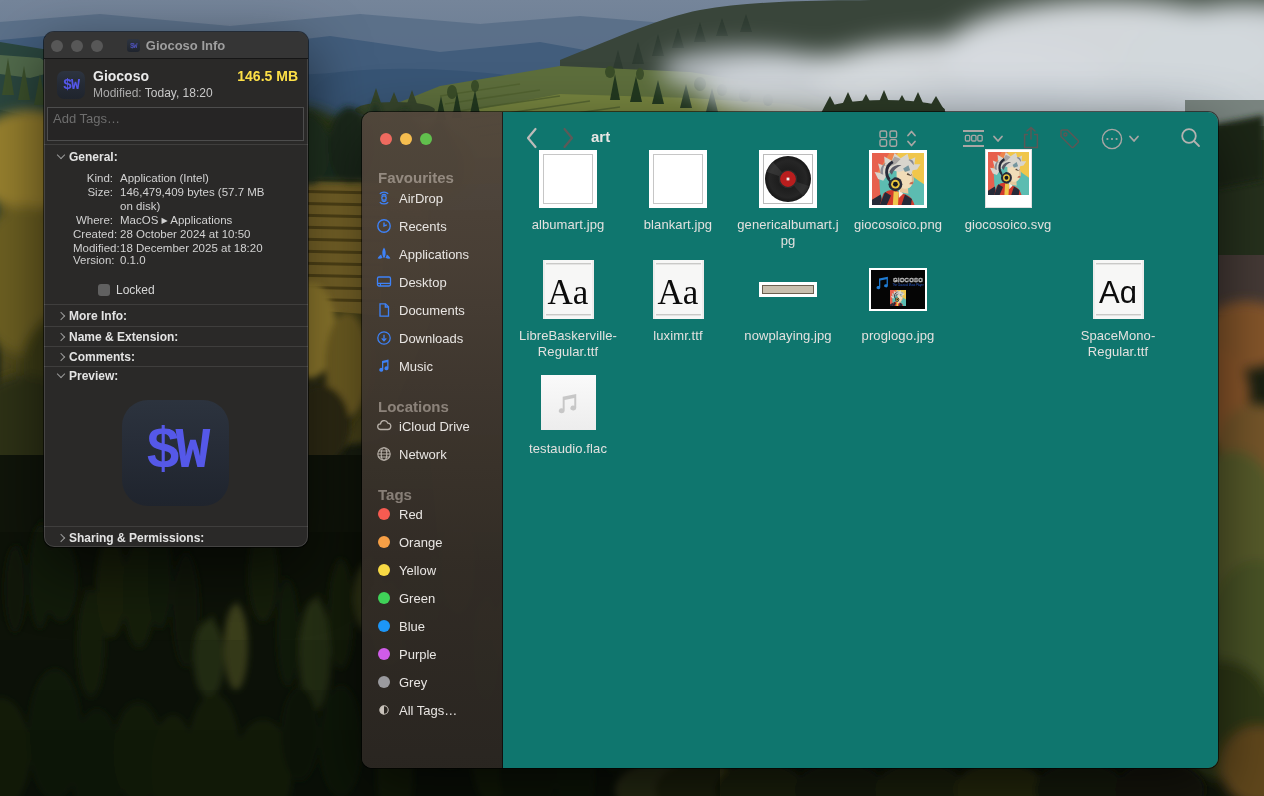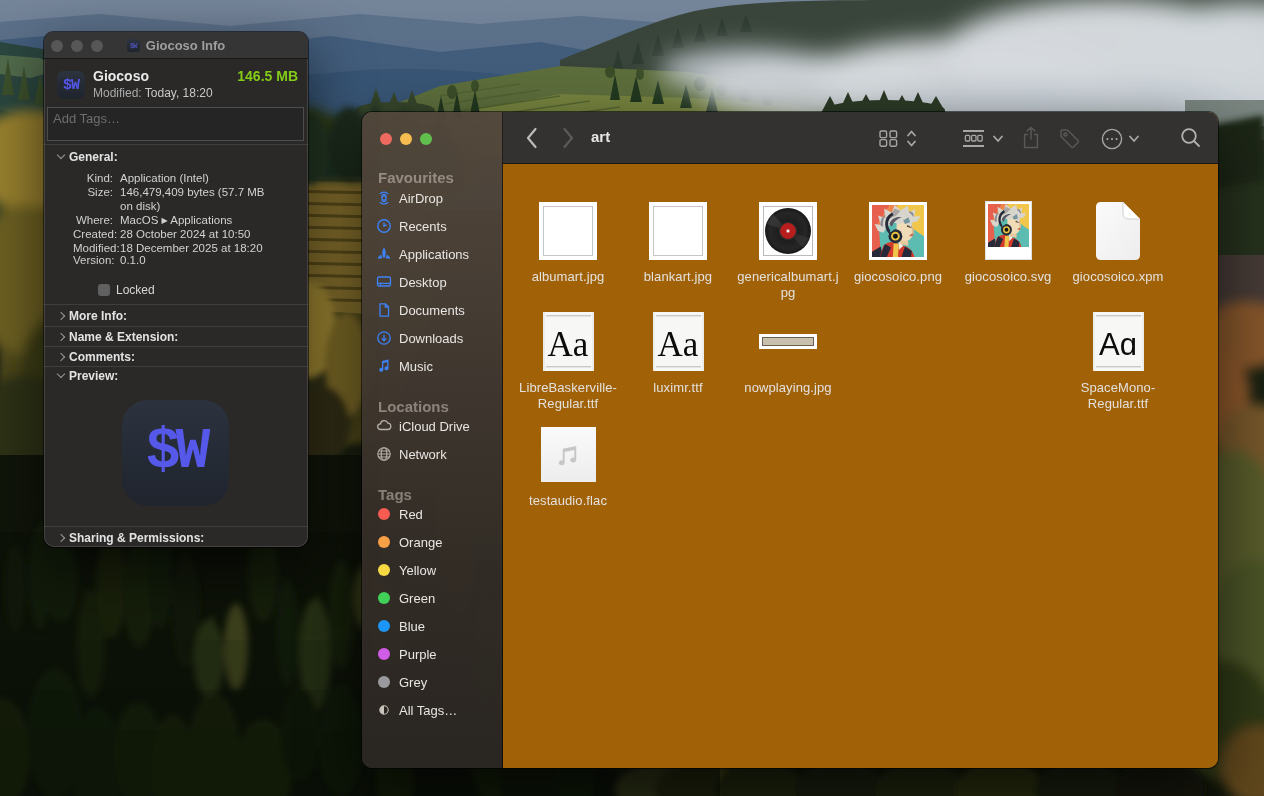--- a/index.html
+++ b/index.html
@@ -13,21 +13,21 @@
     outline:1px solid rgba(255,255,255,.14); outline-offset:-1px; }
   #sidebar { width:141px; flex:none; position:relative;
     background:linear-gradient(180deg, rgba(82,71,60,.97) 0%, rgba(74,64,54,.97) 22%, rgba(62,54,46,.97) 45%, rgba(50,44,38,.98) 70%, rgba(42,38,33,.99) 100%);
     border-right:1px solid rgba(0,0,0,.6); }
   .tl { position:absolute; width:12px; height:12px; border-radius:50%; top:21px; }
   .sb-head { position:absolute; left:16px; font-size:15px; font-weight:bold; color:rgba(235,225,215,.45); }
   .sb-row { position:absolute; left:14px; height:24px; display:flex; align-items:center; color:#e8e5e2; font-size:13px; }
   .sb-row svg { width:16px; height:16px; margin-right:7px; flex:none; }
   .dot { width:12px; height:12px; border-radius:50%; margin:0 9px 0 2px; flex:none; }
 
-  #main { flex:1; display:flex; flex-direction:column; position:relative; background:#a16207; }
+  #main { flex:1; display:flex; position:relative; background:#0f766e; }
   #toolbar { height:52px; flex:none; background:#343230; border-bottom:1px solid #1a1817;
     position:relative; }
   #content { position:relative; flex:1;margin-top:20px; }
 
   .item { position:absolute; width:104px; text-align:center; }
   .ic { display:flex; align-items:center; justify-content:center; height:59px; margin-bottom:9px; }
   .lbl { font-size:13px; line-height:16px; color:#e3e1df; letter-spacing:.1px; }
 
   
   #info { left:44px; top:32px; width:264px; height:515px; background:#2a2928; overflow:hidden;
@@ -509,36 +509,20 @@
           <div class="lbl">giocosoico.png</div>
         </div>
       <div class="item" style="left:453px;top:17px">
           <div class="ic">
             <div style="width:47px;height:59px;background:#fff;padding:3px;box-shadow:inset 0 0 0 1px #e0e0e0"><svg width="41" height="43" viewBox="0 0 60 60" preserveAspectRatio="none">
                 <use href="#beet"></use>
               </svg></div>
           </div>
           <div class="lbl">giocosoico.svg</div>
         </div>
-      <div class="item" style="left:563px;top:17px">
-          <div class="ic">
-            <svg width="44" height="58" viewBox="0 0 44 58">
-              <defs>
-                <linearGradient id="pg" x1="0" y1="0" x2="1" y2="1">
-                  <stop offset="0" stop-color="#fbfbfb"></stop>
-                  <stop offset="1" stop-color="#ededed"></stop>
-                </linearGradient>
-              </defs>
-              <path d="M5,0 L27,0 L44,17 L44,53 Q44,58 39,58 L5,58 Q0,58 0,53 L0,5 Q0,0 5,0 Z" fill="url(#pg)"></path>
-              <path d="M27,0 L27,11 Q27,17 33,17 L44,17 Z" fill="#fff"></path>
-              <path d="M27,0 L27,11 Q27,17 33,17 L44,17" fill="none" stroke="#cfcfcf" stroke-width="1"></path>
-            </svg>
-          </div>
-          <div class="lbl">giocosoico.xpm</div>
-        </div>
 
       <div class="item" style="left:13px;top:128px">
           <div class="ic">
             <svg width="51" height="59" viewBox="0 0 51 59">
               <rect width="51" height="59" fill="#ededec"></rect>
               <rect x="2" y="0" width="47" height="59" fill="#f7f7f6"></rect>
               <rect x="3" y="3" width="45" height="1.4" fill="#c9c9c7"></rect>
               <rect x="3" y="54" width="45" height="1.4" fill="#c9c9c7"></rect>
               <text x="25" y="44" text-anchor="middle" font-family="Liberation Serif" font-size="35" fill="#0c0c0c">Aa</text>
             </svg>
@@ -557,20 +541,34 @@
           </div>
           <div class="lbl">luximr.ttf</div>
         </div>
       <div class="item" style="left:233px;top:128px">
           <div class="ic">
             <div style="width:58px;height:15px;background:#fff;padding:3px 3px">
               <div style="width:100%;height:100%;background:#c9bfae;border:1px solid #6b5f4f"></div>
             </div>
           </div>
           <div class="lbl">nowplaying.jpg</div>
+        </div>
+      <div class="item" style="left:343px;top:128px">
+          <div class="ic">
+            <div style="width:58px;height:43px;background:#fff;padding:2px"><svg width="54" height="39" viewBox="0 0 54 39">
+                <rect width="54" height="39" fill="#050505"></rect>
+                <g fill="#1f7cd4">
+                  <use href="#bluenote" x="3" y="4" width="17" height="17"></use>
+                </g>
+                <text x="22" y="11.5" font-family="Liberation Sans" font-size="6" font-weight="bold" fill="none" stroke="#cfcfcf" stroke-width=".5" letter-spacing=".2">GIOCOSO</text>
+                <text x="21.5" y="16" font-family="Liberation Sans" font-size="2.6" fill="#2b62d9">The Classical Music Player</text>
+                <use href="#beet" x="19" y="20" width="16" height="16"></use>
+              </svg></div>
+          </div>
+          <div class="lbl">proglogo.jpg</div>
         </div>
       <div class="item" style="left:563px;top:128px">
           <div class="ic">
             <svg width="51" height="59" viewBox="0 0 51 59">
               <rect width="51" height="59" fill="#ededec"></rect>
               <rect x="2" y="0" width="47" height="59" fill="#f7f7f6"></rect>
               <rect x="3" y="3" width="45" height="1.4" fill="#c9c9c7"></rect>
               <rect x="3" y="54" width="45" height="1.4" fill="#c9c9c7"></rect>
               <text x="25" y="43" text-anchor="middle" font-family="Liberation Sans" font-size="31" fill="#0c0c0c">Aɑ</text>
             </svg>
@@ -597,21 +595,21 @@
     <div class="tl" style="left:7px"></div>
     <div class="tl" style="left:27px"></div>
     <div class="tl" style="left:47px"></div>
     <div id="info-title"><span id="mini-icon">$W</span>Giocoso Info</div>
   </div>
   <div id="info-body">
     <div class="appicon" style="position:absolute;left:13px;top:39px;width:28px;height:28px;border-radius:7px;background:linear-gradient(180deg,#2d3440 0%,#252b35 45%,#1f242d 100%);display:flex;align-items:center;justify-content:center">
         <span style="font-family:'Liberation Mono',monospace;font-weight:bold;font-size:15px;color:#5456e8;letter-spacing:-1px">$W</span>
       </div>
     <div style="position:absolute;left:49px;top:36px;font-size:14px;font-weight:bold;color:#e9e9e9">Giocoso</div>
-    <div style="position:absolute;right:10px;top:36px;font-size:14px;font-weight:bold;color:#84cc16">146.5 MB</div>
+    <div style="position:absolute;right:10px;top:36px;font-size:14px;font-weight:bold;color:#fde047">146.5 MB</div>
     <div style="position:absolute;left:49px;top:54px;font-size:12px;color:#ababab">Modified: <span style="color:#c9c9c9">Today, 18:20</span></div>
     <div style="position:absolute;left:3px;top:75px;width:257px;height:34px;background:#262525;border:1px solid #4d4d4d"></div>
     <div style="position:absolute;left:9px;top:79px;font-size:13px;color:#6e6e6e">Add Tags…</div>
     <div class="hr" style="top:112px"></div>
     <div class="sect" style="top:118px"><span class="chev open"></span>General:</div>
     <div class="kv" style="top:140px">
         <span class="k">Kind:</span>
         <span class="v">Application (Intel)</span>
       </div>
     <div class="kv" style="top:154px">

